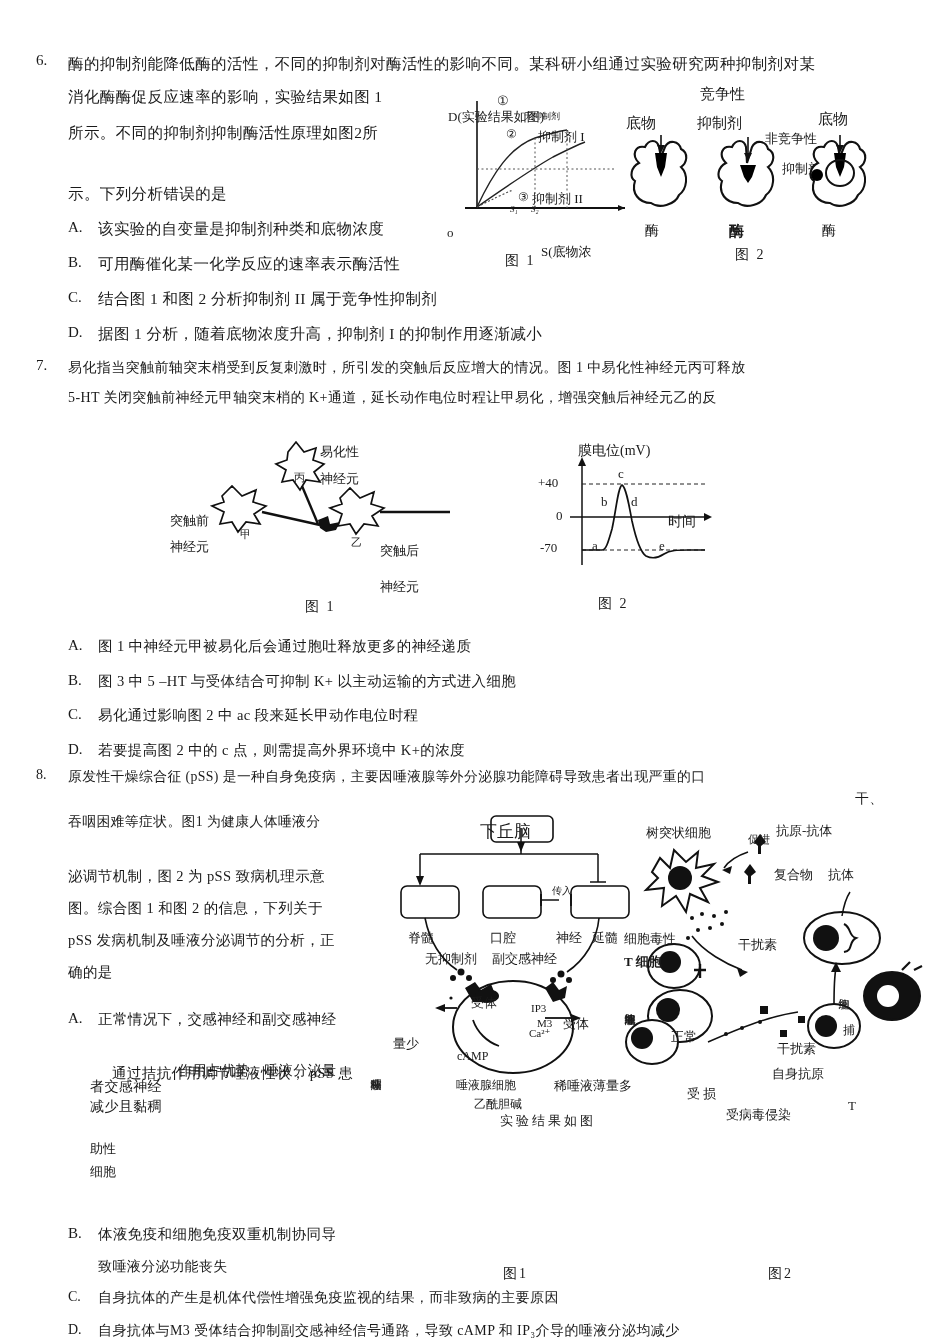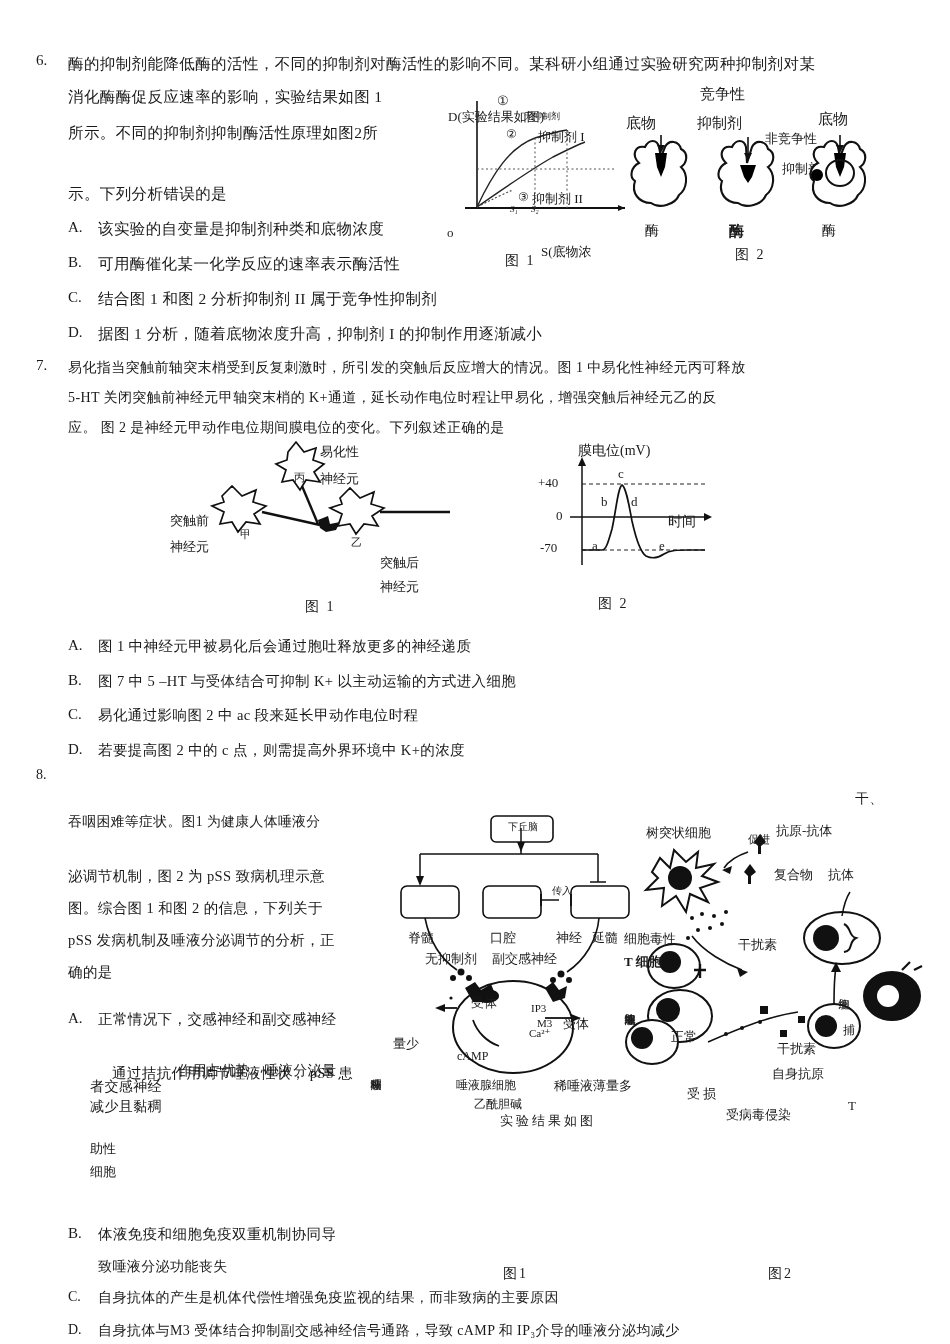--- a/index.html
+++ b/index.html
@@ -164,42 +164,41 @@
   <div class="opt-lbl" style="left:68px; top:254px;">B.</div>
   <div class="opt" style="left:98px; top:254px;">可用酶催化某一化学反应的速率表示酶活性</div>
   <div class="opt-lbl" style="left:68px; top:289px;">C.</div>
   <div class="opt" style="left:98px; top:289px;">结合图 1 和图 2 分析抑制剂 II 属于竞争性抑制剂</div>
   <div class="opt-lbl" style="left:68px; top:324px;">D.</div>
   <div class="opt" style="left:98px; top:324px;">据图 1 分析，随着底物浓度升高，抑制剂 I 的抑制作用逐渐减小</div>
 
   <div class="q-num" style="left:36px; top:357px;">7.</div>
   <div class="q-line" style="left:68px; top:357px; font-size:14px;">易化指当突触前轴突末梢受到反复刺激时，所引发的突触后反应增大的情况。图 1 中易化性神经元丙可释放</div>
   <div class="q-line" style="left:68px; top:387px; font-size:14px;font-family:Liberation Serif, serif;">5-HT 关闭突触前神经元甲轴突末梢的 K+通道，延长动作电位时程让甲易化，增强突触后神经元乙的反</div>
-  <div class="q-line" style="left:68px; top:417px; font-size:14px;">应。 图 2 是神经元甲动作电位期间膜电位的变化。下列叙述正确的是</div>
 
   <div class="abs" style="left:200px; top:440px; width:260px; height:130px;">
     <svg width="260" height="130" viewBox="0 0 260 130">
 
       <path d="M88,12 L96,2 L104,12 L116,8 L113,20 L124,24 L114,32 L120,42 L106,40 L100,50 L93,40 L82,42 L86,30 L76,24 L87,20 Z" fill="#fff" stroke="#111" stroke-width="1.7"></path>
       <line x1="102" y1="46" x2="118" y2="84" stroke="#111" stroke-width="2.4"></line>
 
       <path d="M22,56 L32,46 L42,56 L56,50 L53,62 L66,66 L54,74 L60,84 L46,82 L38,92 L32,82 L20,84 L24,72 L12,66 L24,62 Z" fill="#fff" stroke="#111" stroke-width="1.7"></path>
       <line x1="62" y1="72" x2="120" y2="85" stroke="#111" stroke-width="2.4"></line>
 
       <path d="M118,80 L128,76 L130,84 L140,82 L136,90 L126,92 L120,88 Z" fill="#111"></path>
 
       <path d="M140,58 L150,48 L160,58 L174,52 L171,64 L184,68 L172,76 L178,86 L164,84 L156,94 L150,84 L138,86 L142,74 L130,68 L142,64 Z" fill="#fff" stroke="#111" stroke-width="1.7"></path>
       <line x1="180" y1="72" x2="250" y2="72" stroke="#111" stroke-width="2.6"></line>
     </svg>
   </div>
   <div class="lbl" style="left:320px; top:443px;">易化性</div>
   <div class="lbl" style="left:320px; top:470px;">神经元</div>
   <div class="lbl" style="left:170px; top:512px;">突触前</div>
   <div class="lbl" style="left:170px; top:538px;">神经元</div>
-  <div class="lbl" style="left:380px; top:542px;margin-top:12px;">突触后</div>
+  <div class="lbl" style="left:380px; top:542px;">突触后</div>
   <div class="lbl" style="left:380px; top:578px;">神经元</div>
   <div class="lbl-s" style="left:240px; top:527px;">甲</div>
   <div class="lbl-s" style="left:351px; top:535px;">乙</div>
   <div class="lbl-s" style="left:294px; top:470px;">丙</div>
   <div class="fig-cap" style="left:305px; top:598px;">图 1</div>
 
   <div class="abs" style="left:560px; top:455px; width:180px; height:115px;">
     <svg width="185" height="120" viewBox="0 0 185 120">
 
       <line x1="22" y1="6" x2="22" y2="110" stroke="#111" stroke-width="1.5"></line>
@@ -223,27 +222,28 @@
   <div class="lbl-s" style="left:601px; top:494px; font-size:13px;">b</div>
   <div class="lbl-s" style="left:618px; top:466px; font-size:13px;">c</div>
   <div class="lbl-s" style="left:631px; top:494px; font-size:13px;">d</div>
   <div class="lbl-s" style="left:659px; top:538px; font-size:13px;">e</div>
   <div class="lbl" style="left:668px; top:513px; font-size:14px;">时间</div>
   <div class="fig-cap" style="left:598px; top:595px;">图 2</div>
 
   <div class="opt-lbl" style="left:68px; top:637px;">A.</div>
   <div class="opt" style="left:98px; top:637px; font-size:14.5px;">图 1 中神经元甲被易化后会通过胞吐释放更多的神经递质</div>
   <div class="opt-lbl" style="left:68px; top:672px;">B.</div>
-  <div class="opt" style="left:98px; top:672px; font-size:14.5px;">图 7 中 5 –HT 与受体结合可抑制 K+ 以主动运输的方式进入细胞</div>
+  <div class="opt" style="left:98px; top:672px; font-size:14.5px;">图 3 中 5 –HT 与受体结合可抑制 K+ 以主动运输的方式进入细胞</div>
   <div class="opt-lbl" style="left:68px; top:706px;">C.</div>
   <div class="opt" style="left:98px; top:706px; font-size:14.5px;">易化通过影响图 2 中 ac 段来延长甲动作电位时程</div>
   <div class="opt-lbl" style="left:68px; top:741px;">D.</div>
   <div class="opt" style="left:98px; top:741px; font-size:14.5px;">若要提高图 2 中的 c 点，则需提高外界环境中 K+的浓度</div>
 
   <div class="q-num" style="left:36px; top:767px; font-size:14px;">8.</div>
+  <div class="q-line" style="left:68px; top:767px; font-size:13.8px;">原发性干燥综合征 (pSS) 是一种自身免疫病，主要因唾液腺等外分泌腺功能障碍导致患者出现严重的口</div>
   <div class="q-line" style="left:855px; top:789px; font-size:13.8px;">干、</div>
   <div class="q-line" style="left:68px; top:812px; font-size:13.8px;">吞咽困难等症状。图1 为健康人体唾液分</div>
   <div class="q-line" style="left:68px; top:866px; font-size:14.5px;">泌调节机制，图 2 为 pSS 致病机理示意</div>
   <div class="q-line" style="left:68px; top:898px; font-size:14.5px;">图。综合图 1 和图 2 的信息，下列关于</div>
   <div class="q-line" style="left:68px; top:930px; font-size:14.5px;">pSS 发病机制及唾液分泌调节的分析，正</div>
   <div class="q-line" style="left:68px; top:962px; font-size:14.5px;">确的是</div>
 
   <div class="opt-lbl" style="left:68px; top:1010px;">A.</div>
   <div class="opt" style="left:98px; top:1010px; font-size:14.5px;">正常情况下，交感神经和副交感神经</div>
   <div class="opt" style="left:112px; top:1045px; font-size:14.5px;margin-top:19px;">通过拮抗作用调节唾液性状， pSS 患</div>
@@ -297,21 +297,21 @@
 
       <line x1="62" y1="196" x2="44" y2="196" stroke="#111" stroke-width="1.8"></line>
       <polygon points="40,196 50,192 50,200" fill="#111"></polygon>
 
       <line x1="150" y1="206" x2="182" y2="206" stroke="#111" stroke-width="1.8"></line>
       <polygon points="186,206 176,202 176,210" fill="#111"></polygon>
 
       <circle cx="56" cy="186" r="1.6" fill="#111"></circle>
     </svg>
   </div>
-  <div class="lbl-s" style="left:508px; top:820px; font-size:10px;">下丘脑</div>
+  <div class="lbl-s" style="left:480px; top:820px; font-size:17px;">下丘脑</div>
   <div class="lbl-s" style="left:408px; top:929px; font-size:13px;">脊髓</div>
   <div class="lbl-s" style="left:490px; top:929px; font-size:13px;">口腔</div>
   <div class="lbl-s" style="left:592px; top:929px; font-size:13px;">延髓</div>
   <div class="lbl-xs" style="left:552px; top:884px; font-size:10px;">传入</div>
   <div class="lbl-s" style="left:556px; top:929px; font-size:13px;">神经</div>
   <div class="lbl-s" style="left:425px; top:950px; font-size:13px;">无抑制剂</div>
   <div class="lbl-s" style="left:492px; top:950px; font-size:13px;">副交感神经</div>
   <div class="lbl-s" style="left:471px; top:994px; font-size:13px;">受体</div>
   <div class="lbl-s" style="left:563px; top:1015px; font-size:13px;">受体</div>
   <div class="lbl-xs" style="left:531px; top:1002px; font-size:11px;">IP3</div>

